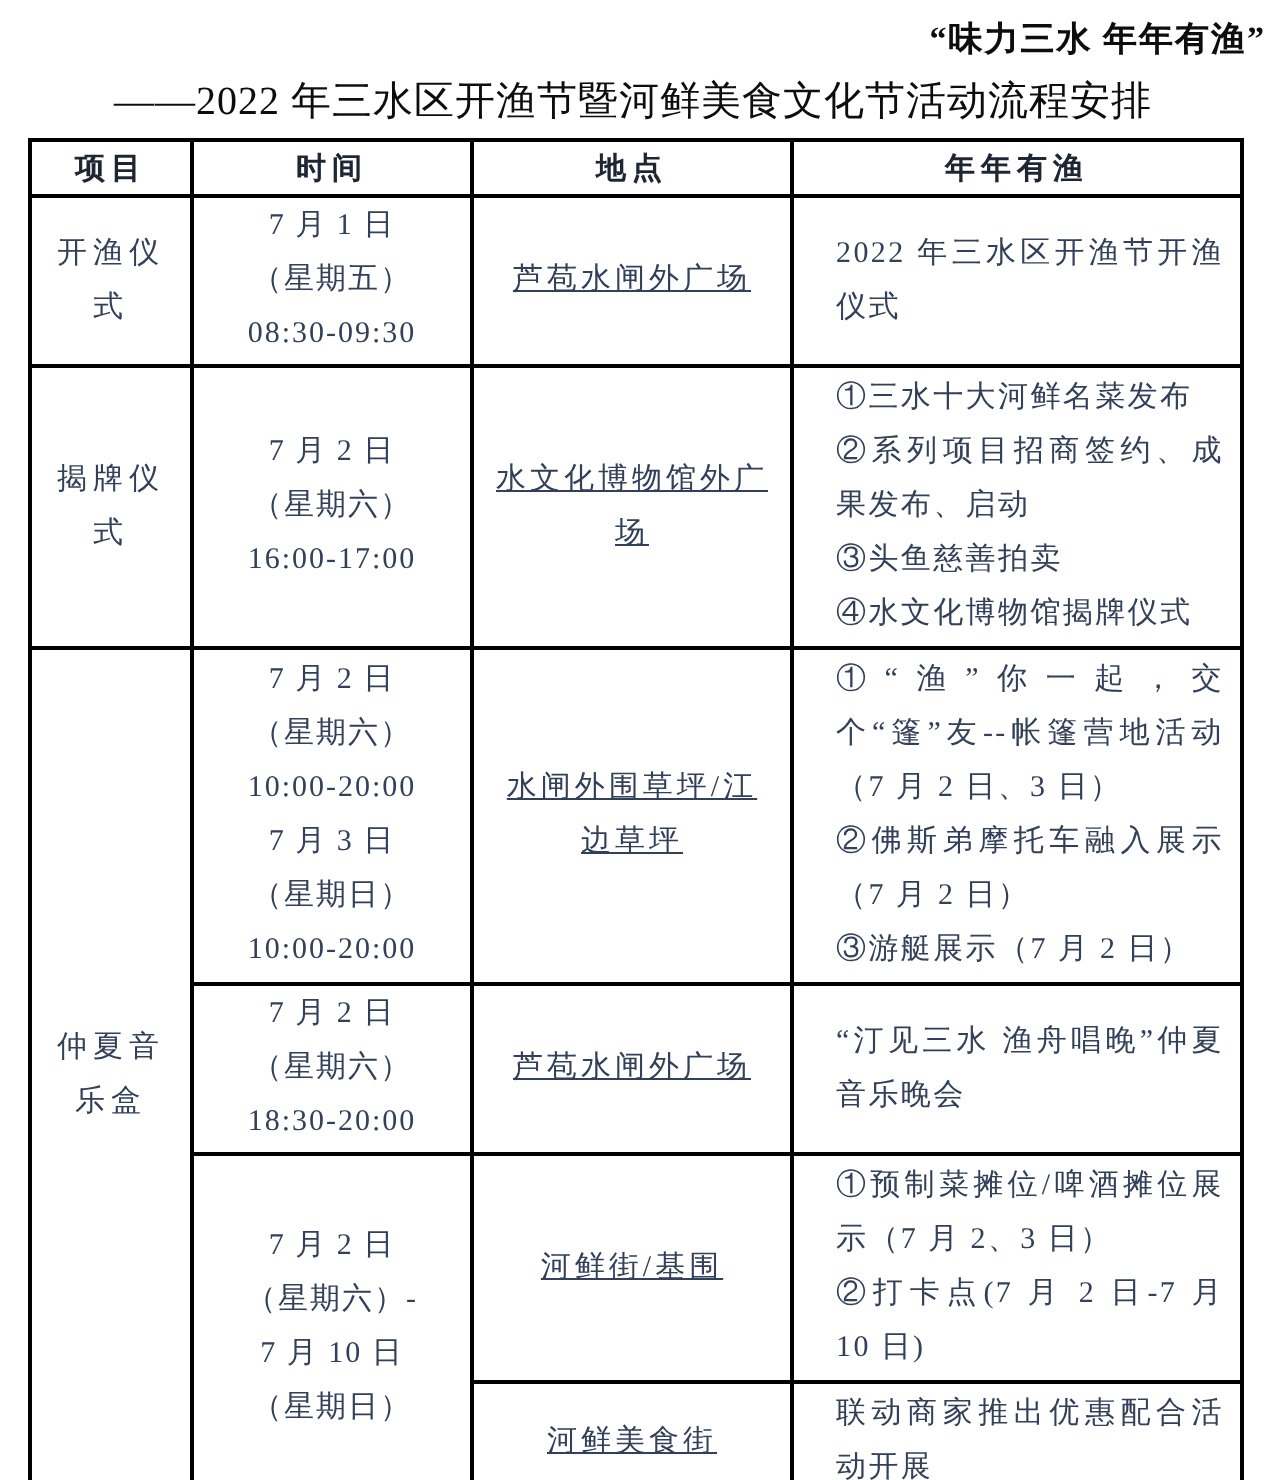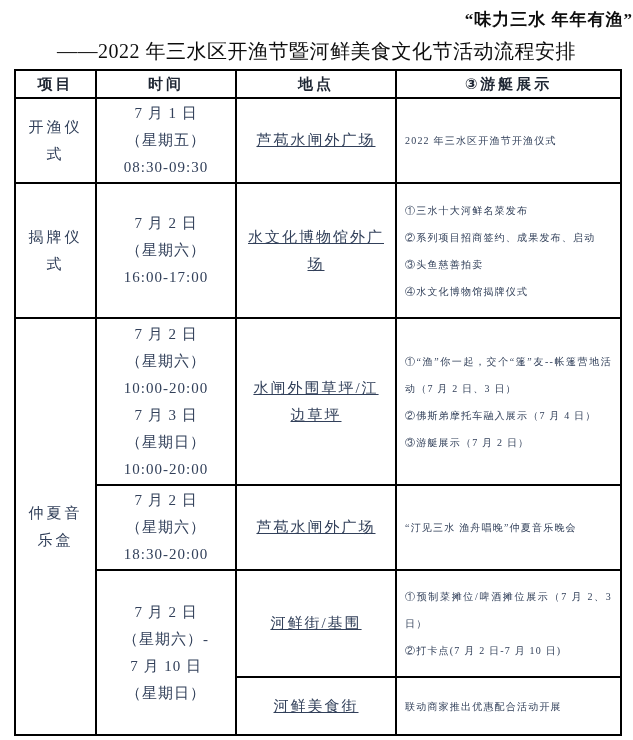--- a/index.html
+++ b/index.html
@@ -31,21 +31,21 @@
   }
   .cell-project,.cell-time,.cell-place{
     text-align:center;vertical-align:middle;
     white-space:pre-line;line-height:27px;font-size:15px;
   }
   .cell-project{letter-spacing:3px;margin-left:24px;}
   .cell-time{letter-spacing:1px;}
   .cell-place{letter-spacing:2px;padding:0 6px;text-decoration:underline;}
   .cell-content{vertical-align:middle;padding:2px 8px;}
   .content-item{
-    text-align:justify;line-height:27px;font-size:10px;letter-spacing:1.2px;
+    text-align:justify;line-height:27px;font-size:15px;letter-spacing:1.2px;margin-left:13px;
   }
   tr.r-header{height:28px;}
   tr.r-kaiyu{height:83px;}
   tr.r-jiepai{height:135px;}
   tr.r-zx-a{height:167px;}
   tr.r-zx-b{height:85px;}
   tr.r-zx-c{height:107px;}
   tr.r-zx-d{height:58px;}
 </style>
 </head>
@@ -60,21 +60,21 @@
     <col style="width:140px">
     <col style="width:160px">
     <col style="width:225px">
   </colgroup>
 
   <tbody>
       <tr class="r-header">
     <th>项目</th>
     <th>时间</th>
     <th>地点</th>
-    <th>③游艇展示</th>
+    <th>年年有渔</th>
   </tr>
 
   <tr class="r-kaiyu">
     <td class="cell-project">开渔仪
 式</td>
     <td class="cell-time">7 月 1 日
 （星期五）
 08:30-09:30</td>
     <td class="cell-place">芦苞水闸外广场</td>
     <td class="cell-content">
@@ -104,21 +104,21 @@
     <td class="cell-time">7 月 2 日
 （星期六）
 10:00-20:00
 7 月 3 日
 （星期日）
 10:00-20:00</td>
     <td class="cell-place">水闸外围草坪/江
 边草坪</td>
     <td class="cell-content">
       <div class="content-item">①“渔”你一起，交个“篷”友--帐篷营地活动（7 月 2 日、3 日）</div>
-      <div class="content-item">②佛斯弟摩托车融入展示（7 月 4 日）</div>
+      <div class="content-item">②佛斯弟摩托车融入展示（7 月 2 日）</div>
       <div class="content-item">③游艇展示（7 月 2 日）</div>
     </td>
   </tr>
 
   <tr class="r-zx-b">
     <td class="cell-time">7 月 2 日
 （星期六）
 18:30-20:00</td>
     <td class="cell-place">芦苞水闸外广场</td>
     <td class="cell-content">

